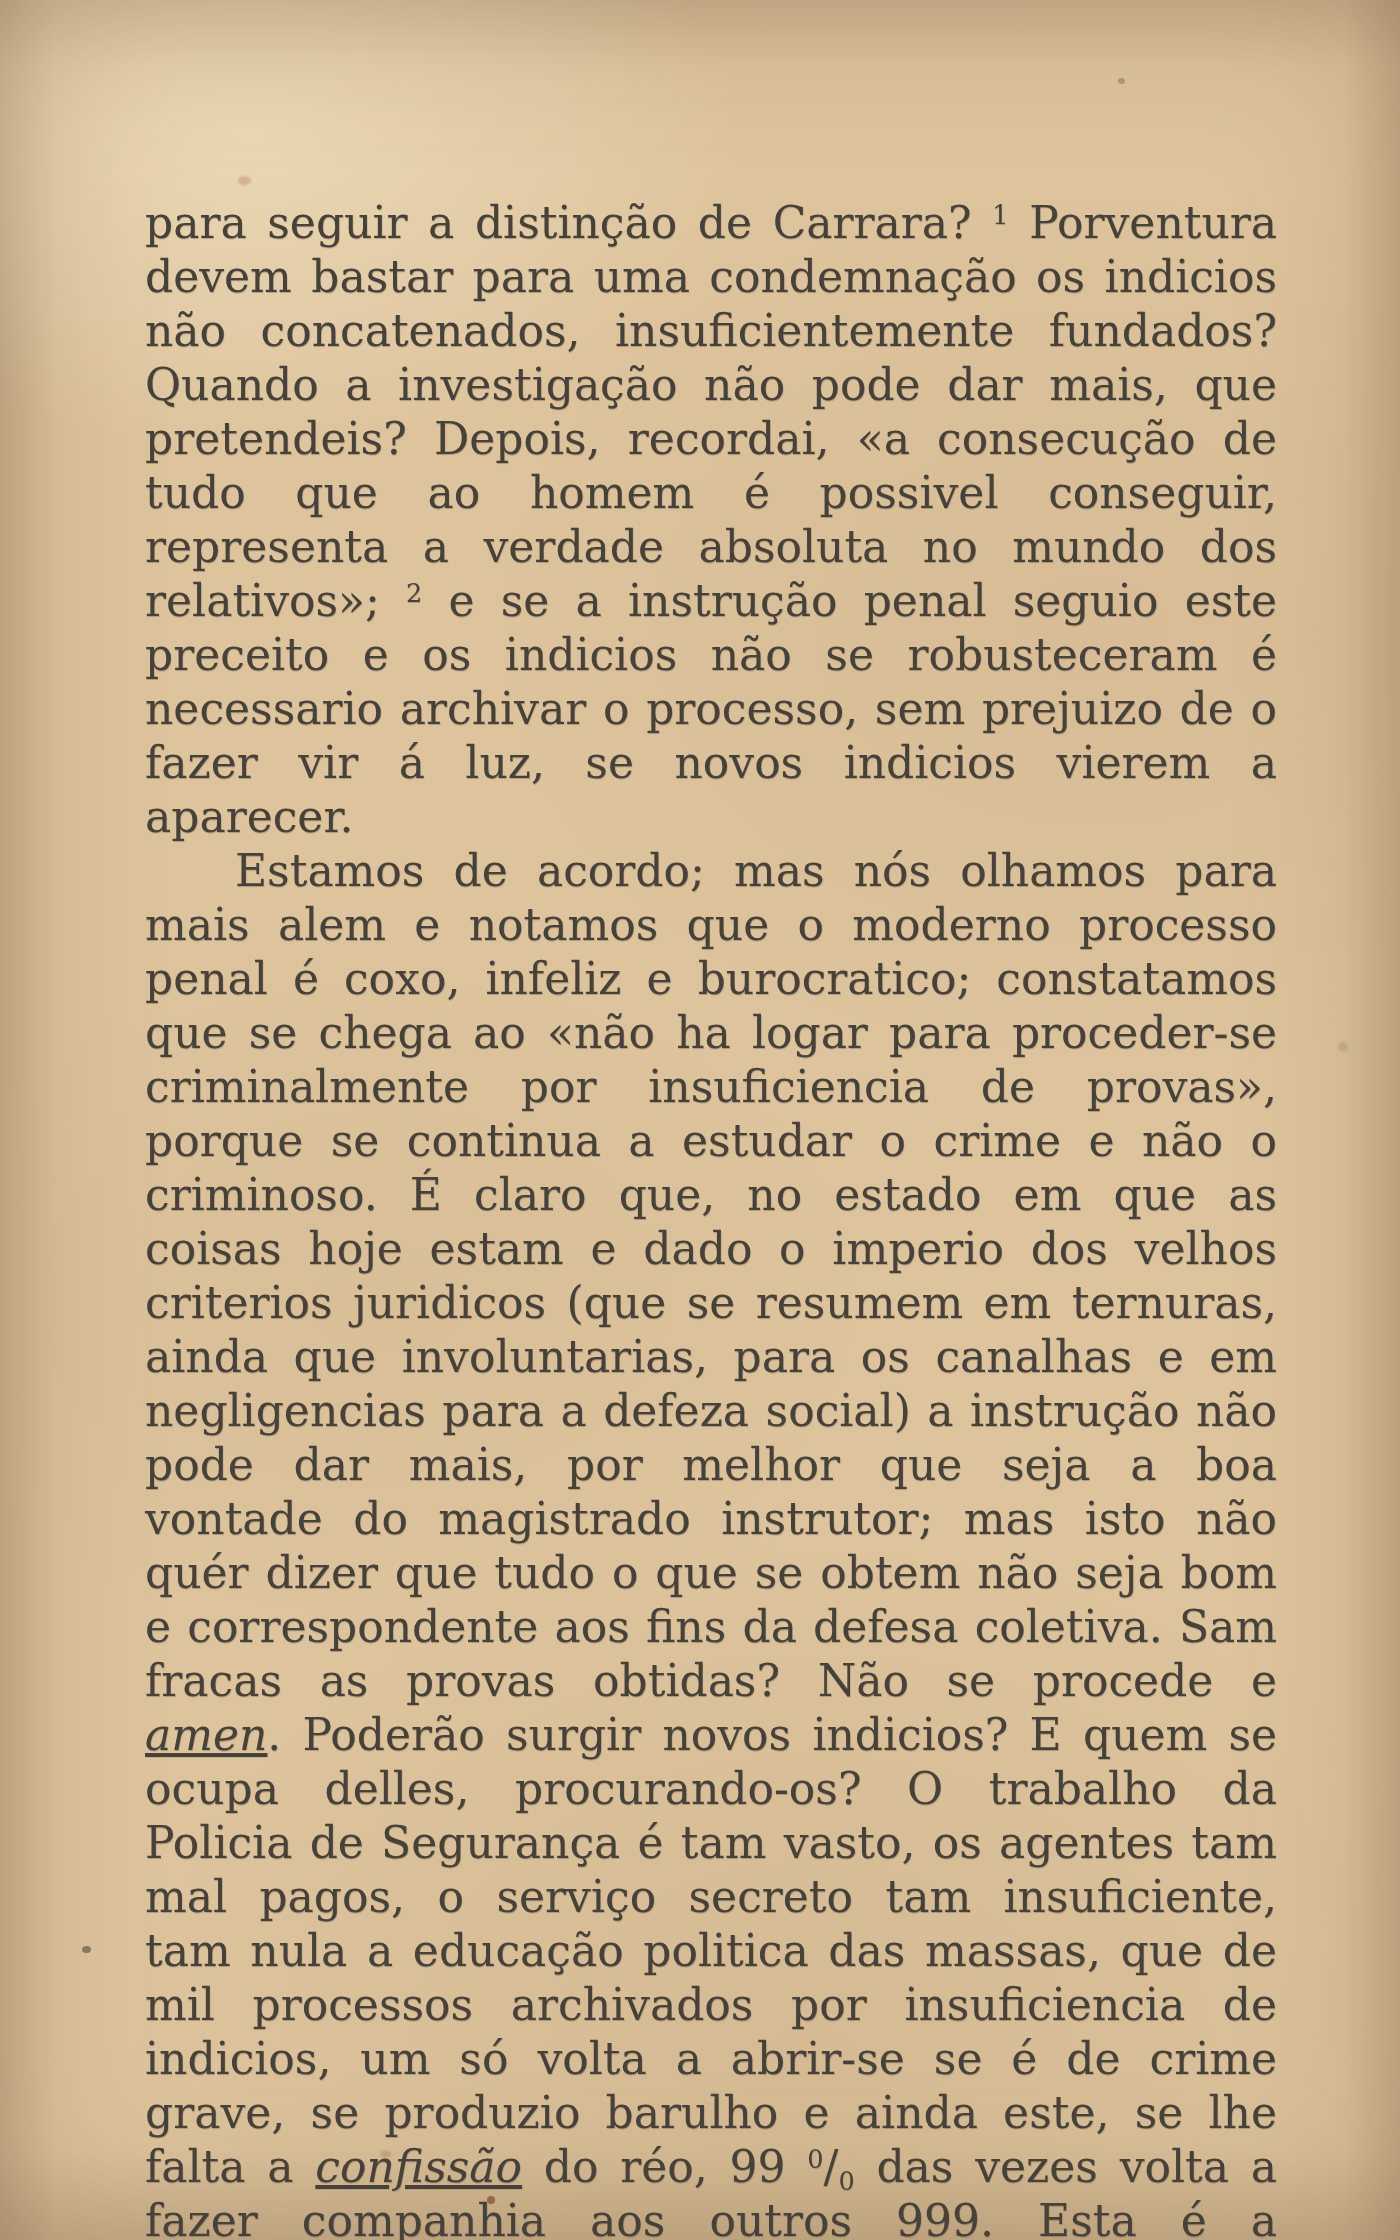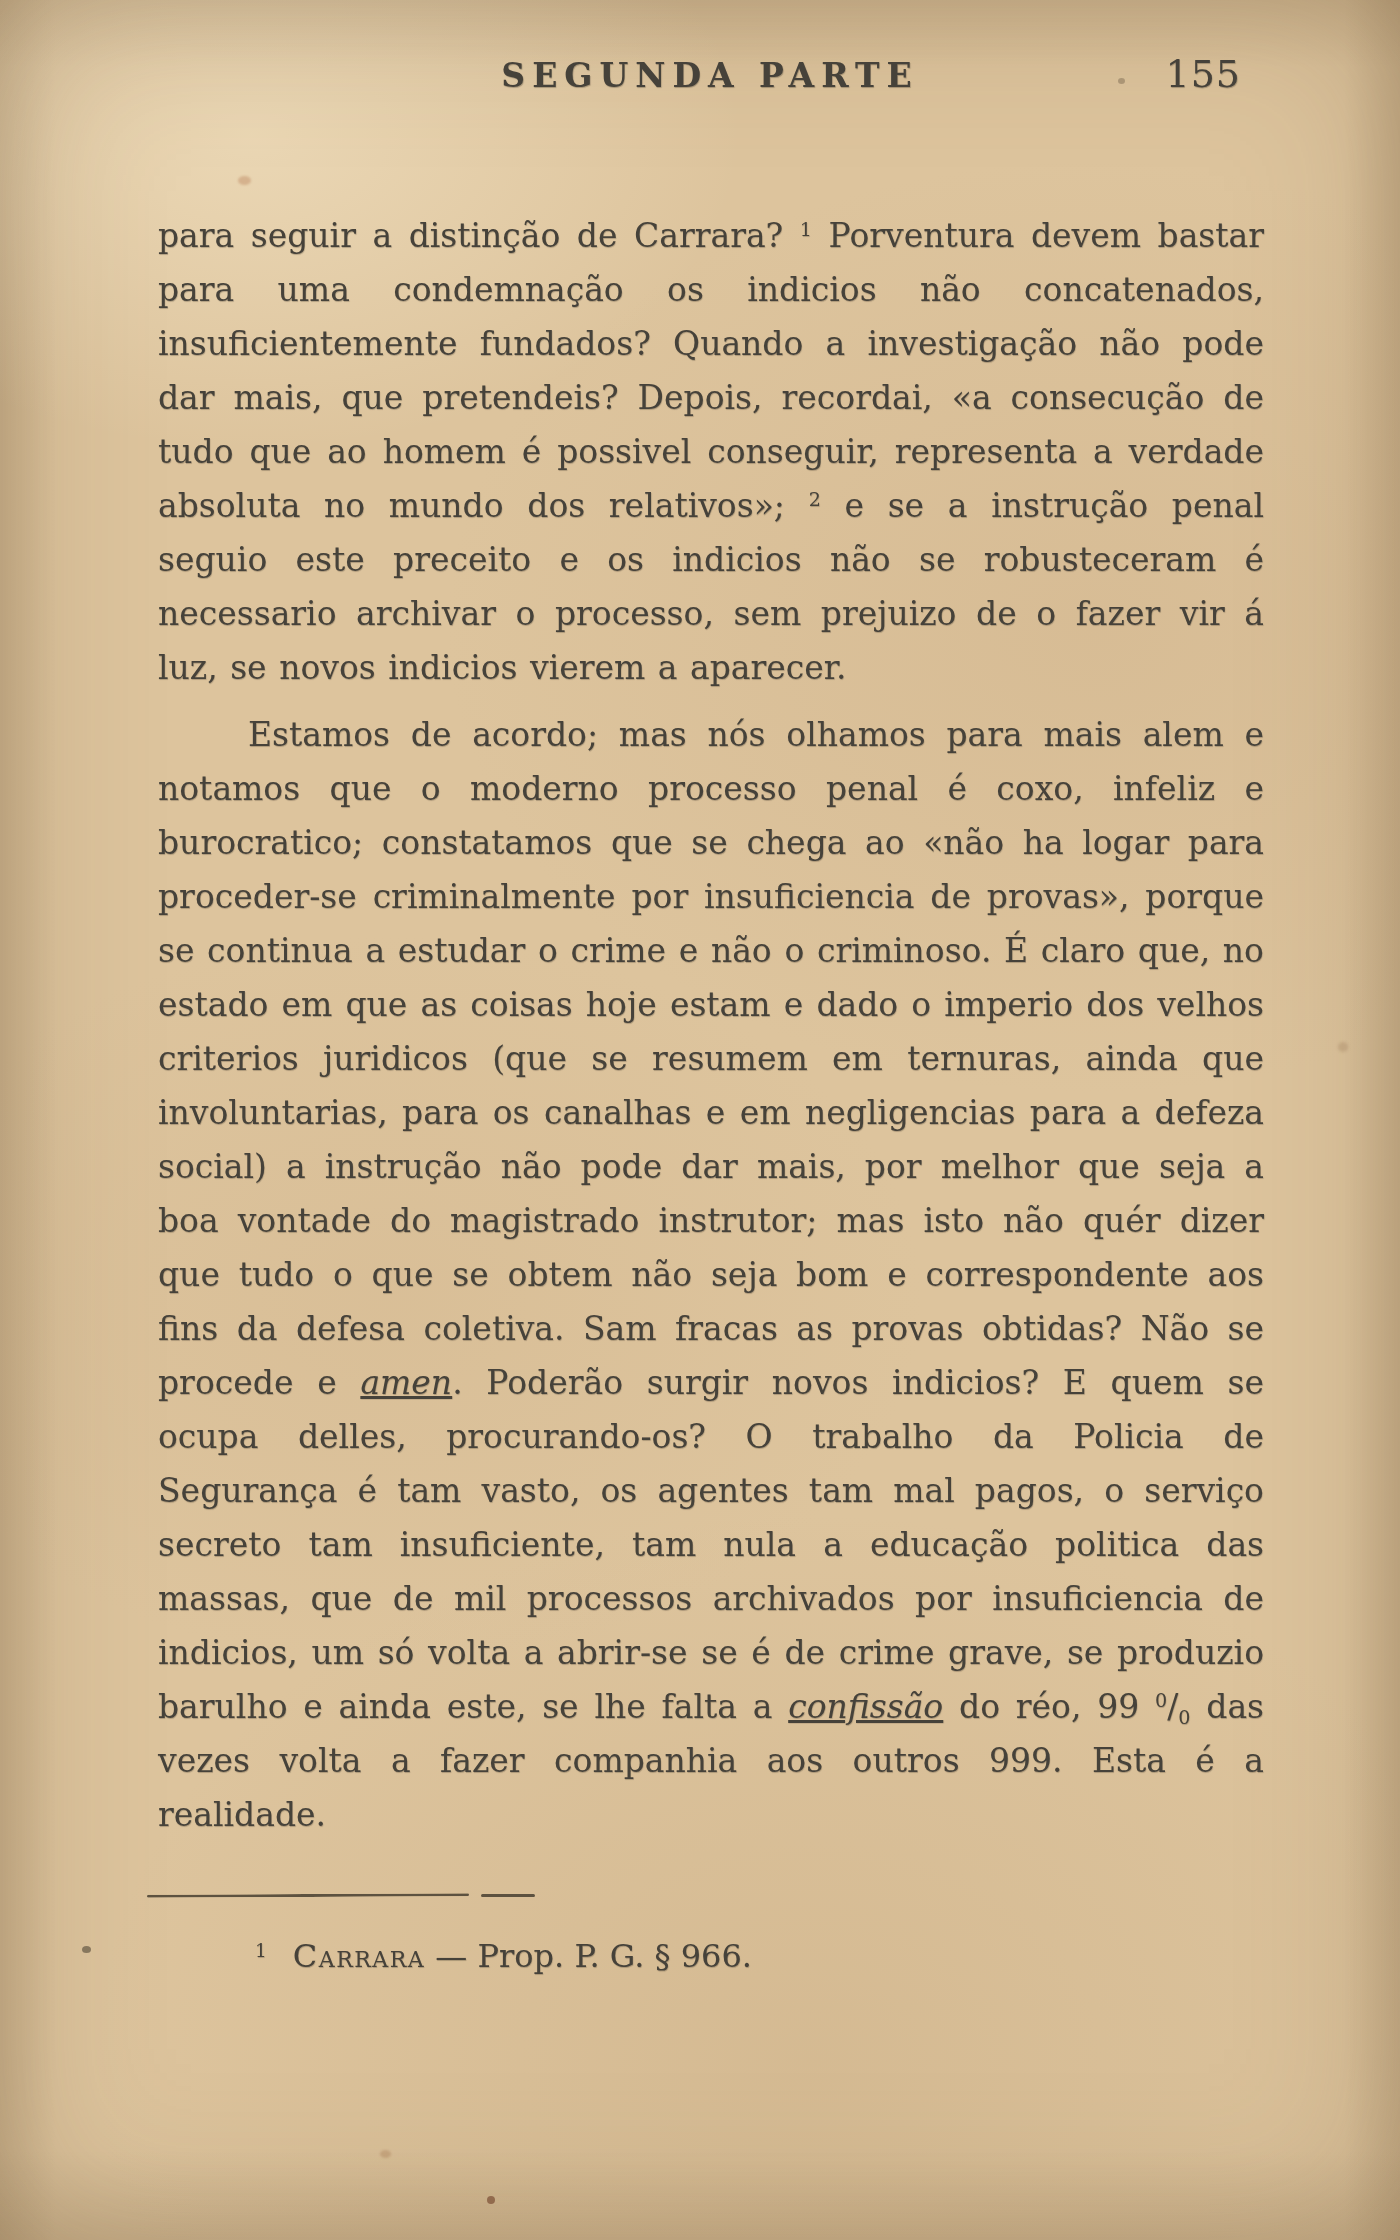--- a/index.html
+++ b/index.html
@@ -31,22 +31,22 @@
   .page-number{
     position:absolute;right:34px;top:-4px;
     font-size:38px;letter-spacing:1px;
     text-shadow:0.6px 0.6px 0.8px rgba(70,60,45,0.35);
   }
   
   .column{
     position:absolute;left:145px;top:196px;width:1132px;
   }
   p.para{
-    margin:13px;
-    font-size:33px;line-height:54px;
+    margin:0;
+    font-size:44px;line-height:54px;
     text-align:justify;
     text-shadow:0.5px 0.5px 0.7px rgba(70,60,45,0.30);
     word-spacing:2px;
   }
   p.para.indent{text-indent:90px;}
   .it{font-style:italic;text-decoration:underline;}
   .sc{font-variant:small-caps;letter-spacing:1.5px;}
   .sup{font-size:0.58em;position:relative;top:-0.55em;line-height:0;}
   .sub{font-size:0.58em;position:relative;top:0.30em;line-height:0;}
   
@@ -68,24 +68,20 @@
   .speck.s3{left:380px;top:2150px;width:11px;height:8px;background:rgba(150,100,60,0.28);filter:blur(1px);}
   .speck.s4{left:1118px;top:78px;width:7px;height:6px;background:rgba(90,75,55,0.35);filter:blur(0.6px);}
   .speck.s5{left:238px;top:176px;width:13px;height:9px;background:rgba(170,100,60,0.30);filter:blur(1.2px);}
   .speck.s6{left:1338px;top:1042px;width:10px;height:10px;background:rgba(140,105,70,0.25);filter:blur(1.5px);}
 </style>
 </head>
 <body>
 
 <div class="page">
 
-  <div class="header">
-    <span class="section-title">SEGUNDA PARTE</span>
-    <span class="page-number">155</span>
-  </div>
 
   <div class="column">
     <div id="body-text">
         <p class="para"><span>para seguir a distinção de Carrara? </span><span class="sup">1</span><span> Porventura devem bastar para uma condemnação os indicios não concatenados, insuficientemente fundados? Quando a investigação não pode dar mais, que pretendeis? Depois, recordai, «a consecução de tudo que ao homem é possivel conseguir, representa a verdade absoluta no mundo dos relativos»; </span><span class="sup">2</span><span> e se a instrução penal seguio este preceito e os indicios não se robusteceram é necessario archivar o processo, sem prejuizo de o fazer vir á luz, se novos indicios vierem a aparecer.</span></p>
         <p class="para indent"><span>Estamos de acordo; mas nós olhamos para mais alem e notamos que o moderno processo penal é coxo, infeliz e burocratico; constatamos que se chega ao «não ha logar para proceder-se criminalmente por insuficiencia de provas», porque se continua a estudar o crime e não o criminoso. É claro que, no estado em que as coisas hoje estam e dado o imperio dos velhos criterios juridicos (que se resumem em ternuras, ainda que involuntarias, para os canalhas e em negligencias para a defeza social) a instrução não pode dar mais, por melhor que seja a boa vontade do magistrado instrutor; mas isto não quér dizer que tudo o que se obtem não seja bom e correspondente aos fins da defesa coletiva. Sam fracas as provas obtidas? Não se procede e </span><span class="it">amen</span><span>. Poderão surgir novos indicios? E quem se ocupa delles, procurando-os? O trabalho da Policia de Segurança é tam vasto, os agentes tam mal pagos, o serviço secreto tam insuficiente, tam nula a educação politica das massas, que de mil processos archivados por insuficiencia de indicios, um só volta a abrir-se se é de crime grave, se produzio barulho e ainda este, se lhe falta a </span><span class="it">confissão</span><span> do réo, 99 </span><span class="sup">0</span><span>/</span><span class="sub">0</span><span> das vezes volta a fazer companhia aos outros 999. Esta é a realidade.</span></p>
       </div>
 
     <div class="footnote-sep">
       <span class="sep-long"></span><span class="sep-short"></span>
     </div>

